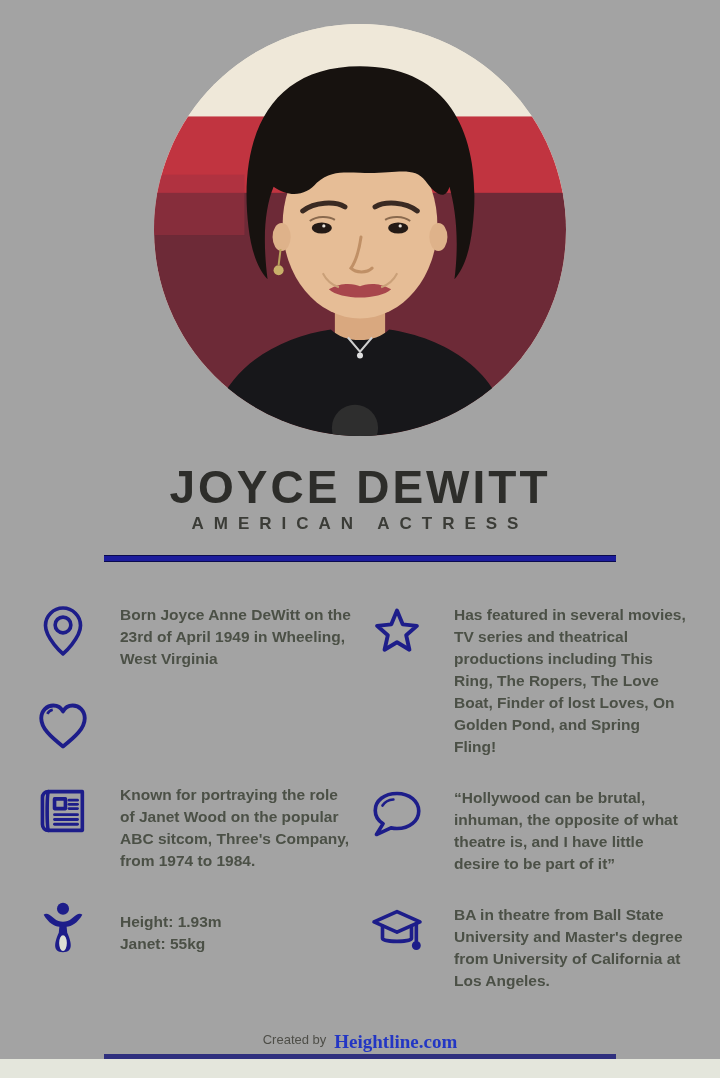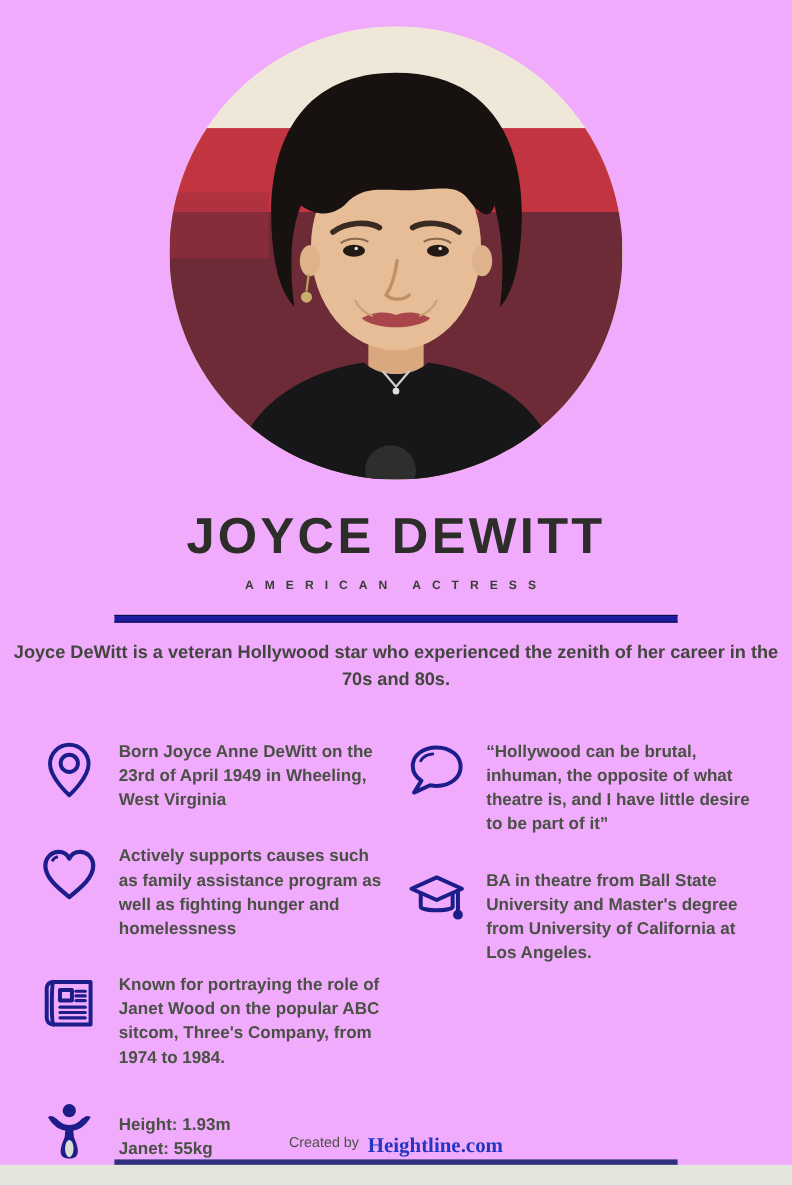--- a/index.html
+++ b/index.html
@@ -5,21 +5,21 @@
   html,body{margin:0;padding:0;}
   body{
     font-family:"Liberation Sans","DejaVu Sans",sans-serif;
     background:#b9bcb2;
     -webkit-font-smoothing:antialiased;
   }
   .poster{
     position:relative;
     width:720px;height:1078px;
     margin:0 auto;
-    background:#f0abfc;
+    background:#a3a3a3;
     overflow:hidden;
   }
   
   .photo-wrap{
     width:412px;height:412px;
     margin:24px auto 0;
     border-radius:50%;
     overflow:hidden;
     background:#efe8d9;
   }
@@ -27,23 +27,23 @@
   
   .name{
     margin-top:24px;
     text-align:center;
     font-size:46px;
     font-weight:bold;
     letter-spacing:3px;
     color:#2d2d2a;
   }
   .occupation{
-    margin-top:12px;
+    margin-top:0;
     text-align:center;
-    font-size:11px;
+    font-size:17px;
     font-weight:bold;
     letter-spacing:10px;
     color:#3b3c37;
   }
   .divider{
     width:512px;height:5px;
     margin:21px auto 0;
     background:#1c1c9c;
     border-top:1px solid #0b0b4e;
     border-bottom:1px solid #0b0b4e;
@@ -59,21 +59,21 @@
   }
   
   .facts{
     display:grid;
     grid-template-columns:1fr 1fr;
     column-gap:16px;
     padding:0 34px;
     margin-top:40px;
   }
   .col{display:flex;flex-direction:column;gap:27px;}
-  .fact{display:flex;align-items:flex-start;gap:16px;}
+  .fact{display:flex;align-items:flex-start;gap:28px;}
   .fact .icon{
     width:58px;height:58px;
     flex:0 0 58px;
     color:#1d1d8a;
   }
   .fact .icon svg{width:58px;height:58px;display:block;}
   .fact .txt{
     font-size:15.5px;
     font-weight:600;
     line-height:1.42;
@@ -164,21 +164,20 @@
       <circle cx="205" cy="330" r="3" fill="#dfdfdf"></circle>
 
       <circle cx="200" cy="402" r="23" fill="#2e2e2e"></circle>
       <rect x="195" y="420" width="10" height="20" fill="#8a8a8a"></rect>
     </svg>
   </div>
 
   <div class="name">JOYCE DEWITT</div>
   <div class="occupation">AMERICAN ACTRESS</div>
   <div class="divider"></div>
-  <div class="intro">Joyce DeWitt is a veteran Hollywood star who experienced the zenith of her career in the 70s and 80s.</div>
 
   <div class="facts">
 
     <div class="col">
 
       <div class="fact">
         <span class="icon">
           <svg viewBox="0 0 48 48" fill="none" stroke="currentColor" stroke-width="3" stroke-linejoin="round">
             <path d="M24 5 C16 5 9.5 11.5 9.5 19.5 C9.5 30 24 43 24 43 C24 43 38.5 30 38.5 19.5 C38.5 11.5 32 5 24 5 Z"></path>
             <circle cx="24" cy="19" r="6.5"></circle>
@@ -187,21 +186,20 @@
         <span class="txt">Born Joyce Anne DeWitt on the 23rd of April 1949 in Wheeling, West Virginia</span>
       </div>
 
       <div class="fact">
         <span class="icon">
           <svg viewBox="0 0 48 48" fill="none" stroke="currentColor" stroke-width="3.2" stroke-linejoin="round">
             <path d="M24 41 C14 33 6 26 6 17.5 C6 11.5 10.5 7 16 7 C19.5 7 22.5 9 24 12 C25.5 9 28.5 7 32 7 C37.5 7 42 11.5 42 17.5 C42 26 34 33 24 41 Z"></path>
             <path d="M11 14 C12 12.2 13.5 11 15.5 10.6" stroke-width="2.2"></path>
           </svg>
         </span>
-        <span class="txt">Actively supports causes such as family assistance program as well as fighting hunger and homelessness</span>
       </div>
 
       <div class="fact">
         <span class="icon">
           <svg viewBox="0 0 48 48" fill="none" stroke="currentColor" stroke-width="3" stroke-linejoin="round" stroke-linecap="round">
             <path d="M12 8 L40 8 L40 40 L12 40 C9 40 7 38 7 35 L7 13 C7 10 9 8 12 8 Z"></path>
             <path d="M12 8 C10.5 10 10.5 38 12 40"></path>
             <rect x="17" y="14" width="9" height="8"></rect>
             <line x1="29" y1="15" x2="36" y2="15" stroke-width="2.4"></line>
             <line x1="29" y1="18.5" x2="36" y2="18.5" stroke-width="2.4"></line>
@@ -230,20 +228,28 @@
         <span class="txt">
           <span>Height: 1.93m</span>
           <span>Janet: 55kg</span>
         </span>
       </div>
 
     </div>
 
     <div class="col">
 
+      <div class="fact">
+        <span class="icon">
+          <svg viewBox="0 0 48 48" fill="none" stroke="currentColor" stroke-width="3.2" stroke-linejoin="round">
+            <polygon points="24,7 28.7,18.5 40.5,19.7 31.6,27.5 34.3,39.5 24,33.3 13.7,39.5 16.4,27.5 7.5,19.7 19.3,18.5"></polygon>
+          </svg>
+        </span>
+        <span class="txt">Has featured in several movies, TV series and theatrical productions including This Ring, The Ropers, The Love Boat, Finder of lost Loves, On Golden Pond, and Spring Fling!</span>
+      </div>
 
       <div class="fact">
         <span class="icon">
           <svg viewBox="0 0 48 48" fill="none" stroke="currentColor" stroke-width="3" stroke-linejoin="round" stroke-linecap="round">
             <path d="M24 7 C13.5 7 6 13 6 21 C6 25.5 8.5 29.5 12.5 32 L7 41 L19 35.5 C20.6 35.8 22.3 36 24 36 C34.5 36 42 29.5 42 21.5 C42 13.5 34.5 7 24 7 Z"></path>
             <path d="M12 17 C14 13.8 17.5 12.2 21 12" stroke-width="2.2"></path>
           </svg>
         </span>
         <span class="txt">“Hollywood can be brutal, inhuman, the opposite of what theatre is, and I have little desire to be part of it”</span>
       </div>

